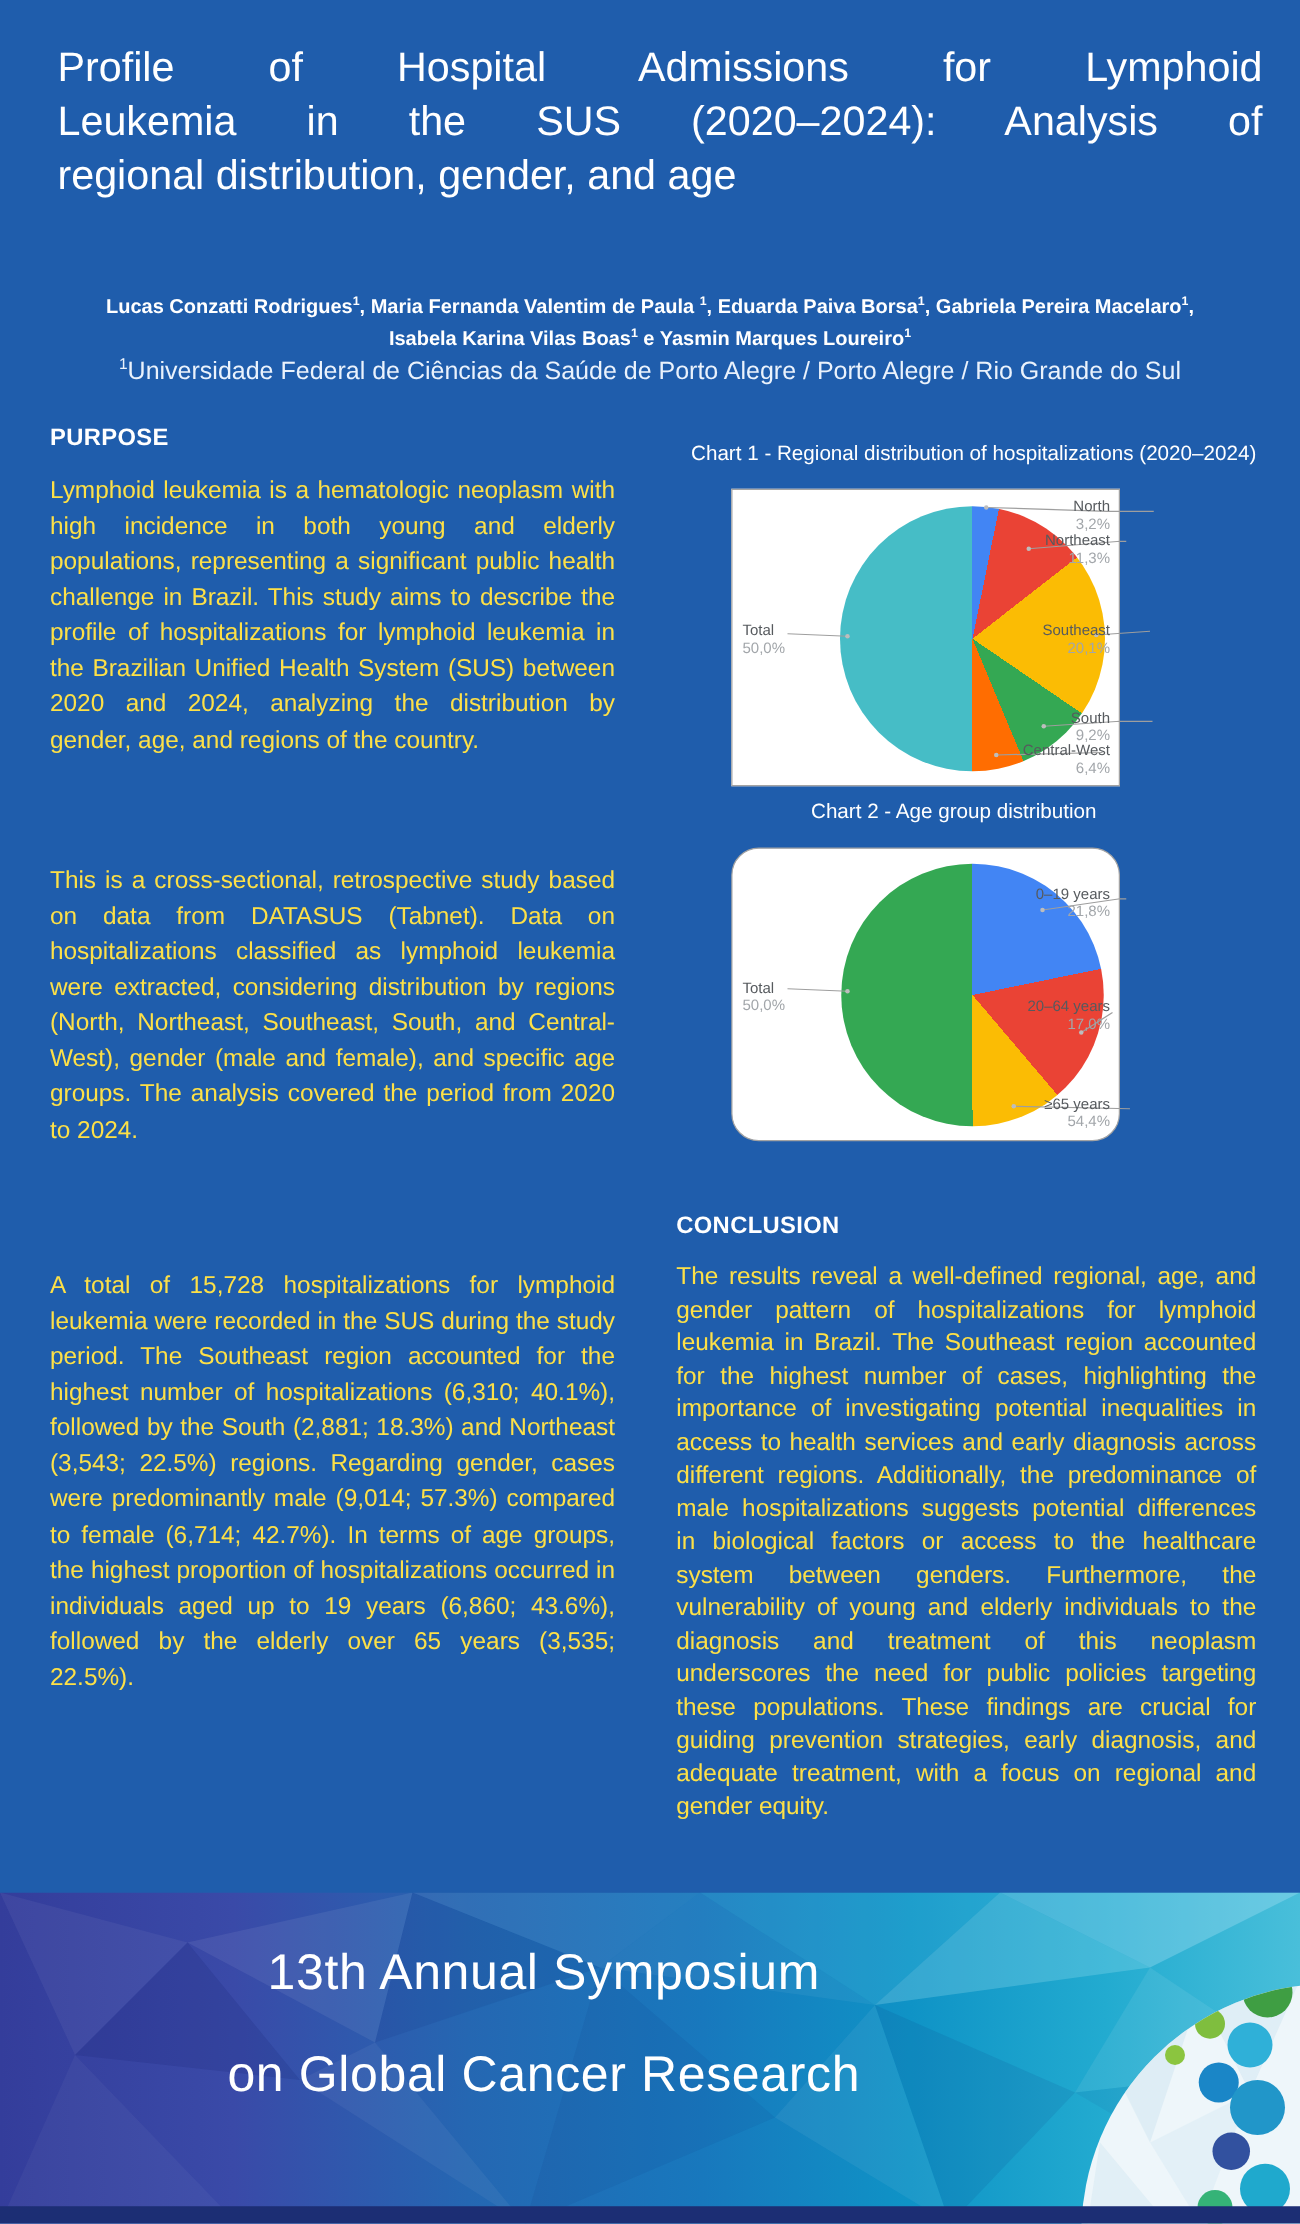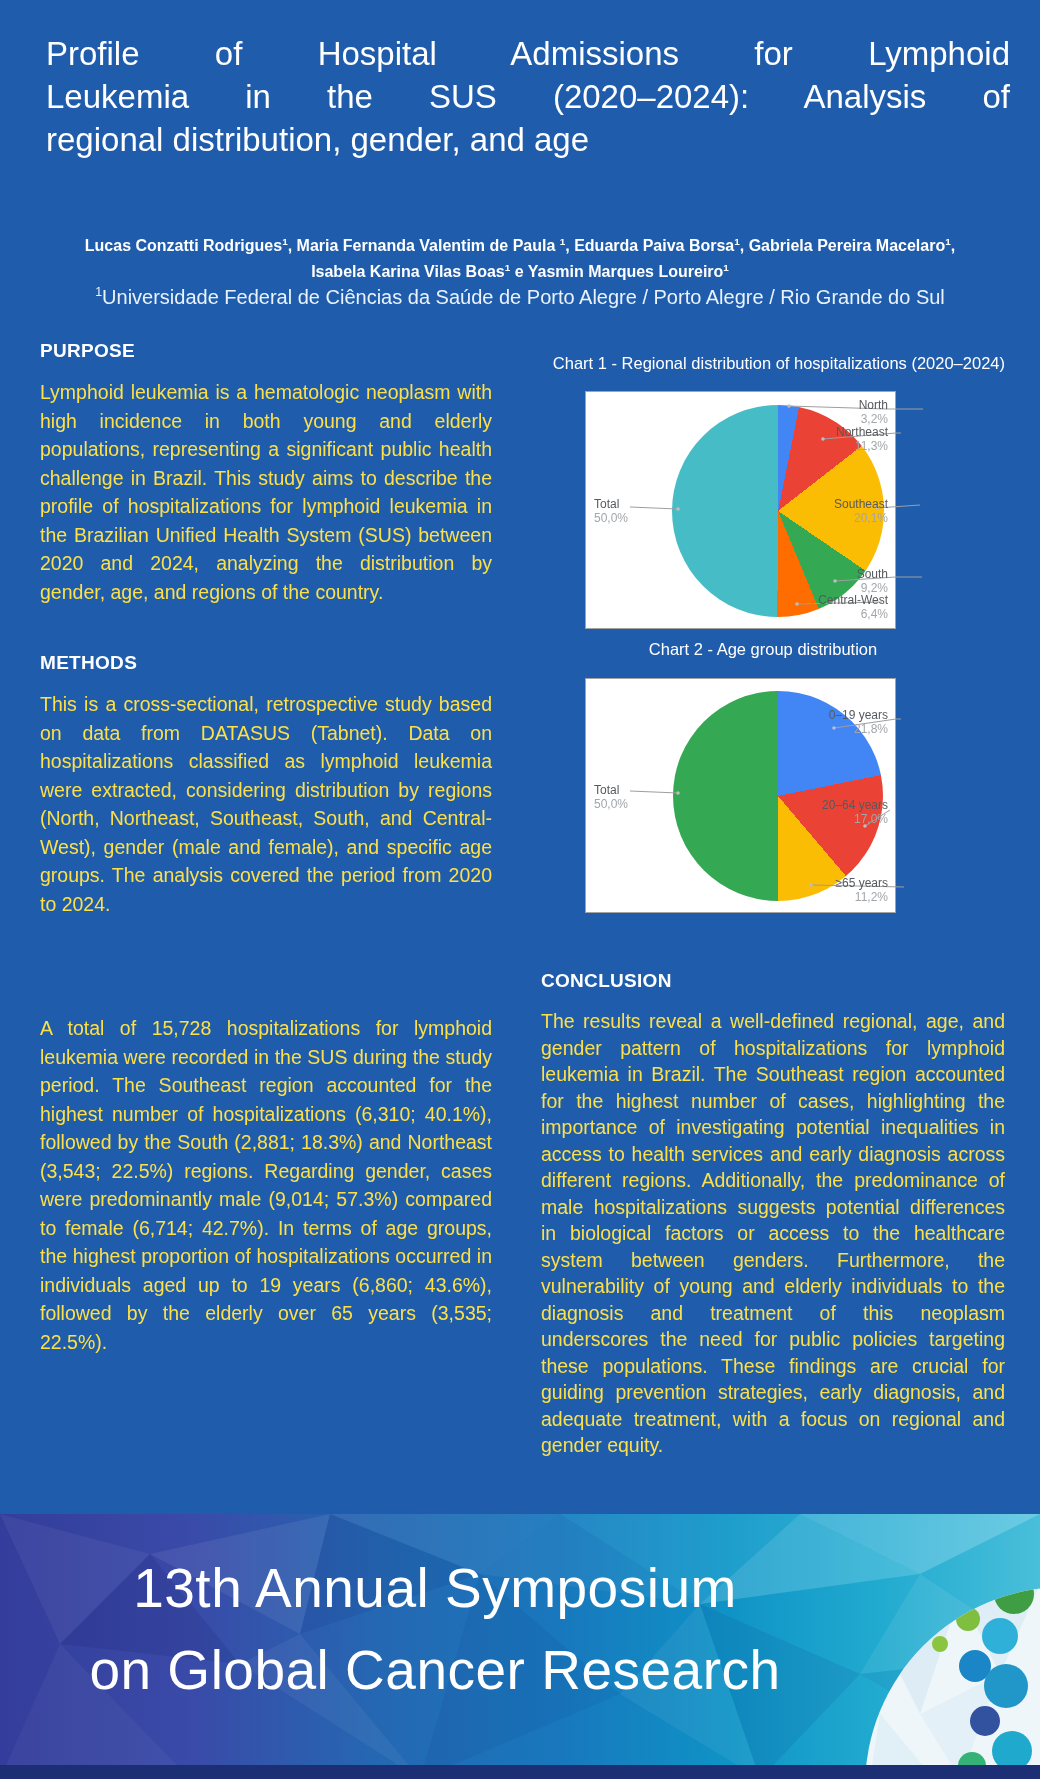--- a/index.html
+++ b/index.html
@@ -24,41 +24,41 @@
   .left-lh{line-height:28.5px;}
   .right-col{left:541px;width:464px;}
   .right-lh{line-height:26.5px;}
 
   .chart-label{position:absolute;left:521px;width:484px;text-align:center;color:#ffffff;
                font-size:16.5px;font-weight:400;}
 
   .chart-box{position:absolute;left:585px;width:311px;background:#ffffff;
              border:1px solid #a3a3a3;box-sizing:border-box;}
   #chart1-box{top:391px;height:238px;}
-  #chart2-box{top:678px;height:235px;}
+  #chart2-box{top:678px;height:235px;border-radius:22px;}
   .pie{position:absolute;border-radius:50%;}
   #pie1{left:86px;top:13px;width:212px;height:212px;}
   #pie2{left:87px;top:12px;width:210px;height:210px;}
   .callouts{position:absolute;left:0;top:0;}
 
   .slice-label{position:absolute;font-size:12px;line-height:14px;}
   .slice-label .nm{color:#565a5e;font-weight:400;}
   .slice-label .pc{color:#a2a6aa;}
   .lab-r{right:7px;text-align:right;}
   .lab-l{left:8px;text-align:left;}
   
   .c1-north{top:6px;}   .c1-northeast{top:33px;} .c1-southeast{top:105px;}
   .c1-south{top:175px;} .c1-cw{top:201px;}       .c1-total{top:105px;}
   
   .c2-a0{top:29px;} .c2-a20{top:119px;} .c2-a65{top:197px;} .c2-total{top:104px;}
 
   
   .banner{position:absolute;left:0;top:1514px;width:1040px;height:265px;}
   .banner-text{position:absolute;width:840px;left:15px;text-align:center;color:#ffffff;
-               font-size:55px;font-weight:500;letter-spacing:0.5px;}
+               font-size:40px;font-weight:500;letter-spacing:0.5px;}
   .bt1{top:1556px;}
   .bt2{top:1638px;}
 </style>
 </head>
 <body>
 
 <div class="poster">
 
   <div class="title">
     <div class="tline">Profile of Hospital Admissions for Lymphoid</div>
@@ -66,21 +66,20 @@
     <div class="tline">regional distribution, gender, and age</div>
   </div>
 
   <div class="authors" style="top:233px;">Lucas Conzatti Rodrigues<sup>1</sup>, Maria Fernanda Valentim de Paula <sup>1</sup>,  Eduarda Paiva Borsa<sup>1</sup>, Gabriela Pereira Macelaro<sup>1</sup>,</div>
   <div class="authors" style="top:259px;">Isabela Karina Vilas Boas<sup>1</sup> e Yasmin Marques Loureiro<sup>1</sup></div>
   <div class="affiliation"><sup>1</sup>Universidade Federal de Ciências da Saúde de Porto Alegre / Porto Alegre / Rio Grande do Sul</div>
 
   <div class="sec-h left-col" style="top:340px;">PURPOSE</div>
   <div class="sec-p left-col left-lh" style="top:378px;">Lymphoid leukemia is a hematologic neoplasm with high incidence in both young and elderly populations, representing a significant public health challenge in Brazil. This study aims to describe the profile of hospitalizations for lymphoid leukemia in the Brazilian Unified Health System (SUS) between 2020 and 2024, analyzing the distribution by gender, age, and regions of the country.</div>
 
-  <div class="sec-h left-col" style="top:652px;">METHODS</div>
   <div class="sec-p left-col left-lh" style="top:690px;">This is a cross-sectional, retrospective study based on data from DATASUS (Tabnet). Data on hospitalizations classified as lymphoid leukemia were extracted, considering distribution by regions (North, Northeast, Southeast, South, and Central-West), gender (male and female), and specific age groups. The analysis covered the period from 2020 to 2024.</div>
 
   <div class="sec-p left-col left-lh" style="top:1014px;">A total of 15,728 hospitalizations for lymphoid leukemia were recorded in the SUS during the study period. The Southeast region accounted for the highest number of hospitalizations (6,310; 40.1%), followed by the South (2,881; 18.3%) and Northeast (3,543; 22.5%) regions. Regarding gender, cases were predominantly male (9,014; 57.3%) compared to female (6,714; 42.7%). In terms of age groups, the highest proportion of hospitalizations occurred in individuals aged up to 19 years (6,860; 43.6%), followed by the elderly over 65 years (3,535; 22.5%).</div>
 
   <div class="chart-label" style="top:354px;text-align:right;">Chart 1 - Regional distribution of hospitalizations (2020–2024)</div>
   <div class="chart-box" id="chart1-box">
     <div class="pie" id="pie1" style="background: conic-gradient(rgb(66, 133, 244) 0deg, rgb(66, 133, 244) 11.497deg, rgb(234, 67, 53) 11.497deg, rgb(234, 67, 53) 52.0958deg, rgb(251, 188, 4) 52.0958deg, rgb(251, 188, 4) 124.311deg, rgb(52, 168, 83) 124.311deg, rgb(52, 168, 83) 157.365deg, rgb(255, 109, 1) 157.365deg, rgb(255, 109, 1) 180.359deg, rgb(70, 189, 198) 180.359deg, rgb(70, 189, 198) 360deg);"></div>
     <svg class="callouts" width="385" height="238">
       <g stroke="#9e9e9e" stroke-width="1" fill="none">
         <polyline points="203,14 300,17 337,17"></polyline>
@@ -145,21 +144,21 @@
     <div class="slice-label lab-r c2-a0">
       <div class="nm">0–19 years</div>
       <div class="pc">21,8%</div>
     </div>
     <div class="slice-label lab-r c2-a20">
       <div class="nm">20–64 years</div>
       <div class="pc">17,0%</div>
     </div>
     <div class="slice-label lab-r c2-a65">
       <div class="nm">≥65 years</div>
-      <div class="pc">11,2%</div>
+      <div class="pc">54,4%</div>
     </div>
     <div class="slice-label lab-l c2-total">
       <div class="nm">Total</div>
       <div class="pc">50,0%</div>
     </div>
   </div>
 
   <div class="sec-h right-col" style="top:970px;">CONCLUSION</div>
   <div class="sec-p right-col right-lh" style="top:1008px;">The results reveal a well-defined regional, age, and gender pattern of hospitalizations for lymphoid leukemia in Brazil. The Southeast region accounted for the highest number of cases, highlighting the importance of investigating potential inequalities in access to health services and early diagnosis across different regions. Additionally, the predominance of male hospitalizations suggests potential differences in biological factors or access to the healthcare system between genders. Furthermore, the vulnerability of young and elderly individuals to the diagnosis and treatment of this neoplasm underscores the need for public policies targeting these populations. These findings are crucial for guiding prevention strategies, early diagnosis, and adequate treatment, with a focus on regional and gender equity.</div>
 

